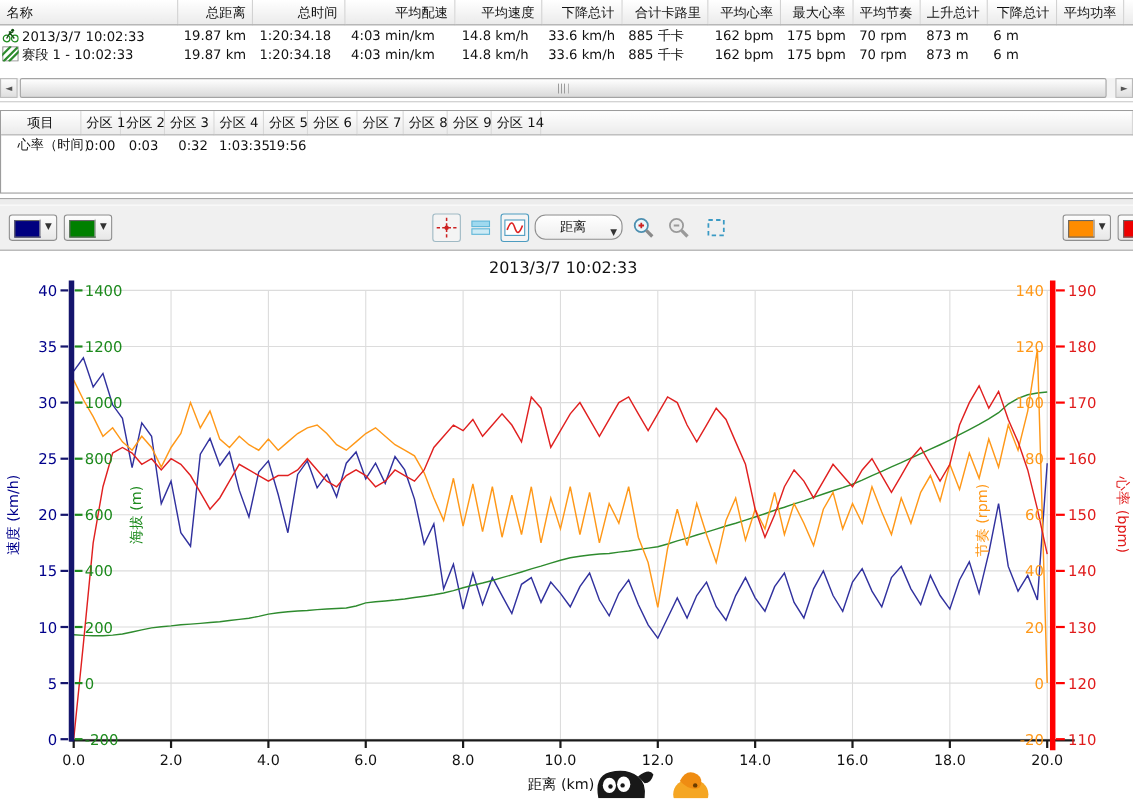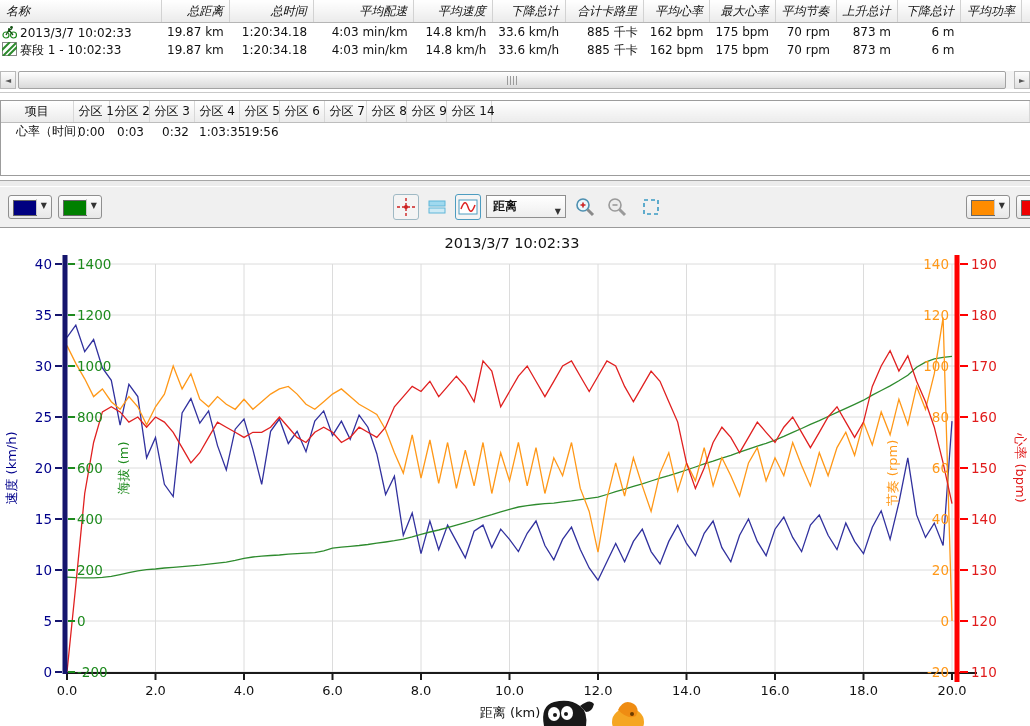--- a/index.html
+++ b/index.html
@@ -4,23 +4,23 @@
 <style>
   html,body{margin:0;padding:0;background:#fff;}
   .app{position:relative;width:1030px;height:726px;overflow:hidden;background:#fff;
        font-family:"DejaVu Sans",sans-serif;font-size:12px;color:#111;}
 
   
   .summary-panel{position:absolute;left:0;top:0;width:1030px;height:92px;overflow:hidden;border-bottom:1px solid #c9c9c9;}
   table{border-collapse:collapse;table-layout:fixed;}
   .summary-table{min-width:1095px;}
   .summary-table th{height:22px;font-weight:normal;text-align:right;padding:0 6px;
-      background:linear-gradient(#ffffff,#ebebeb);border-right:1px solid #d2d2d2;border-bottom:1px solid #b5b5b5;white-space:nowrap;overflow:hidden;font-style:italic;}
+      background:linear-gradient(#ffffff,#ebebeb);border-right:1px solid #d2d2d2;border-bottom:1px solid #b5b5b5;white-space:nowrap;overflow:hidden;}
   .summary-table th.name-col{text-align:left;}
-  .summary-table td{height:18px;text-align:right;padding:0 6px;white-space:nowrap;overflow:hidden;}
+  .summary-table td{height:18px;text-align:left;padding:0 6px;white-space:nowrap;overflow:hidden;}
   .summary-table td.name-cell{text-align:left;padding-left:2px;}
   .icon16{display:inline-block;width:15px;height:14px;vertical-align:-2px;margin-right:3px;}
 
   
   .hscrollbar{position:absolute;left:0;top:71px;width:1030px;height:18px;background:#f3f3f3;}
   .sb-btn{position:absolute;top:0;width:16px;height:18px;background:linear-gradient(#fdfdfd,#dfdfdf);
       border:1px solid #b9b9b9;box-sizing:border-box;font-size:8px;color:#555;text-align:center;line-height:17px;}
   .sb-btn.left{left:0;}
   .sb-btn.right{right:0;}
   .sb-thumb{position:absolute;left:18px;top:0;width:988px;height:18px;box-sizing:border-box;
@@ -43,21 +43,21 @@
   .toolbar{position:absolute;left:0;top:187px;width:1030px;height:41px;background:#f0f0f0;border-bottom:1px solid #9a9a9a;box-sizing:border-box;}
   .tbtn{position:absolute;top:8px;height:24px;box-sizing:border-box;background:linear-gradient(#fdfdfd,#e7e7e7);
       border:1px solid #8f8f8f;border-radius:3px;}
   .color-btn{width:44px;}
   .swatch{position:absolute;left:4px;top:4px;width:22px;height:14px;border:1px solid #666;}
   .caret{position:absolute;right:4px;top:5px;font-size:8px;color:#333;}
   .sep{position:absolute;right:14px;top:3px;width:1px;height:16px;background:#c9c9c9;}
   .sqbtn{width:26px;height:26px;top:7px;background:#f4f4f4;border:1px solid #9fb9c4;border-radius:3px;}
   .sqbtn.flat{border-color:transparent;background:transparent;}
   .combo{position:absolute;top:8px;height:23px;width:80px;box-sizing:border-box;background:linear-gradient(#ffffff,#eeeeee);
-      border:1px solid #8f8f8f;border-radius:0;line-height:21px;padding-left:6px;font-weight:bold;}
+      border:1px solid #8f8f8f;border-radius:10px;line-height:21px;padding-left:22px;}
   .toolicon{position:absolute;top:9px;width:22px;height:22px;}
 
   
   .chart-panel{position:absolute;left:0;top:228px;width:1030px;height:498px;background:#fff;}
   svg{font-family:"DejaVu Sans",sans-serif;}
   .mascots{position:absolute;left:536px;top:468px;width:170px;height:30px;}
 </style>
 </head>
 <body>
 

